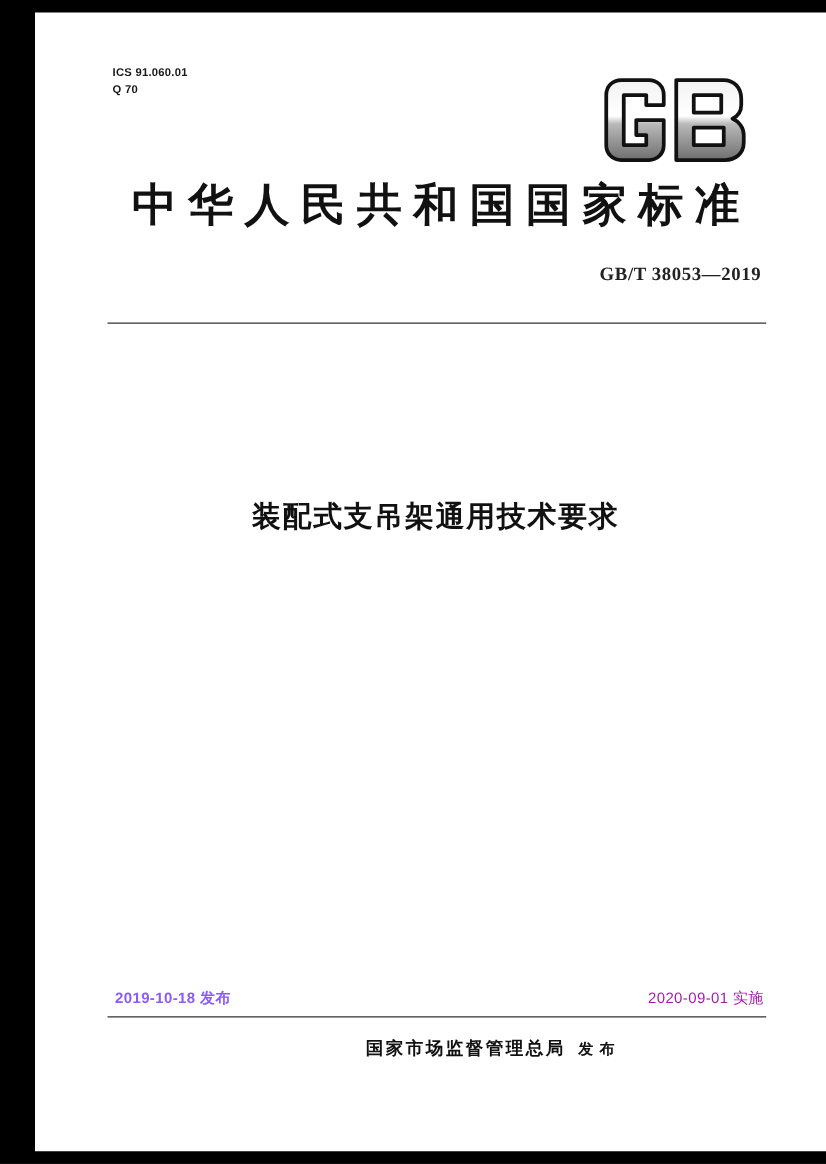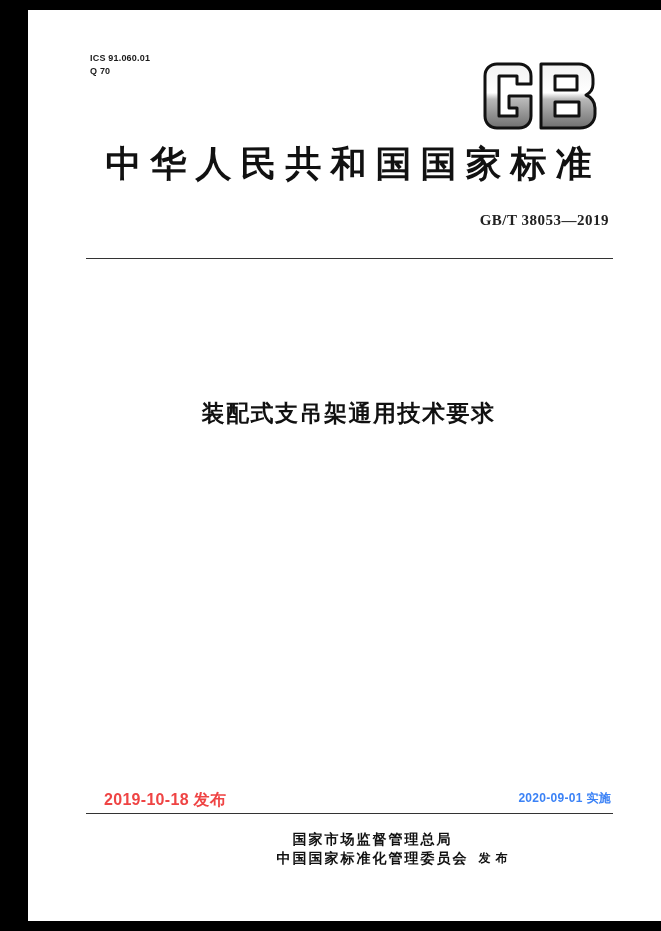--- a/index.html
+++ b/index.html
@@ -104,34 +104,33 @@
     right: 56px;
     top: 803px;
     height: 1px;
     background: #333333;
   }
   .issue-date {
     position: absolute;
     left: 64px;
     top: 780px;
     font-family: "Liberation Sans", sans-serif;
-    font-size: 16px;
-    font-weight: bold;
-    color: #ef4444;
+    font-size: 12px;
+    font-weight: bold;
+    color: #8b5cf6;
     letter-spacing: 0.3px;
-    margin-left: 12px;
   }
   .effective-date {
     position: absolute;
     right: 58px;
     top: 780px;
     font-family: "Liberation Sans", sans-serif;
     font-size: 12px;
-    font-weight: bold;
-    color: #3b82f6;
+    font-weight: normal;
+    color: #a21caf;
     letter-spacing: 0.3px;
   }
   .publisher {
     position: absolute;
     left: 0;
     right: 0;
     top: 820px;
     text-align: center;
   }
   .publisher-inner {
@@ -199,18 +198,17 @@
   <div class="doc-title-cn">装配式支吊架通用技术要求</div>
 
   <div class="footer-rule"></div>
 
   <div class="issue-date">2019-10-18 发布</div>
   <div class="effective-date">2020-09-01 实施</div>
 
   <div class="publisher">
     <div class="publisher-inner">
       <div class="pub-line">国家市场监督管理总局</div>
-      <div class="pub-line">中国国家标准化管理委员会</div>
       <div class="pub-release">发 布</div>
     </div>
   </div>
 
 </div>
 
 </body></html>

